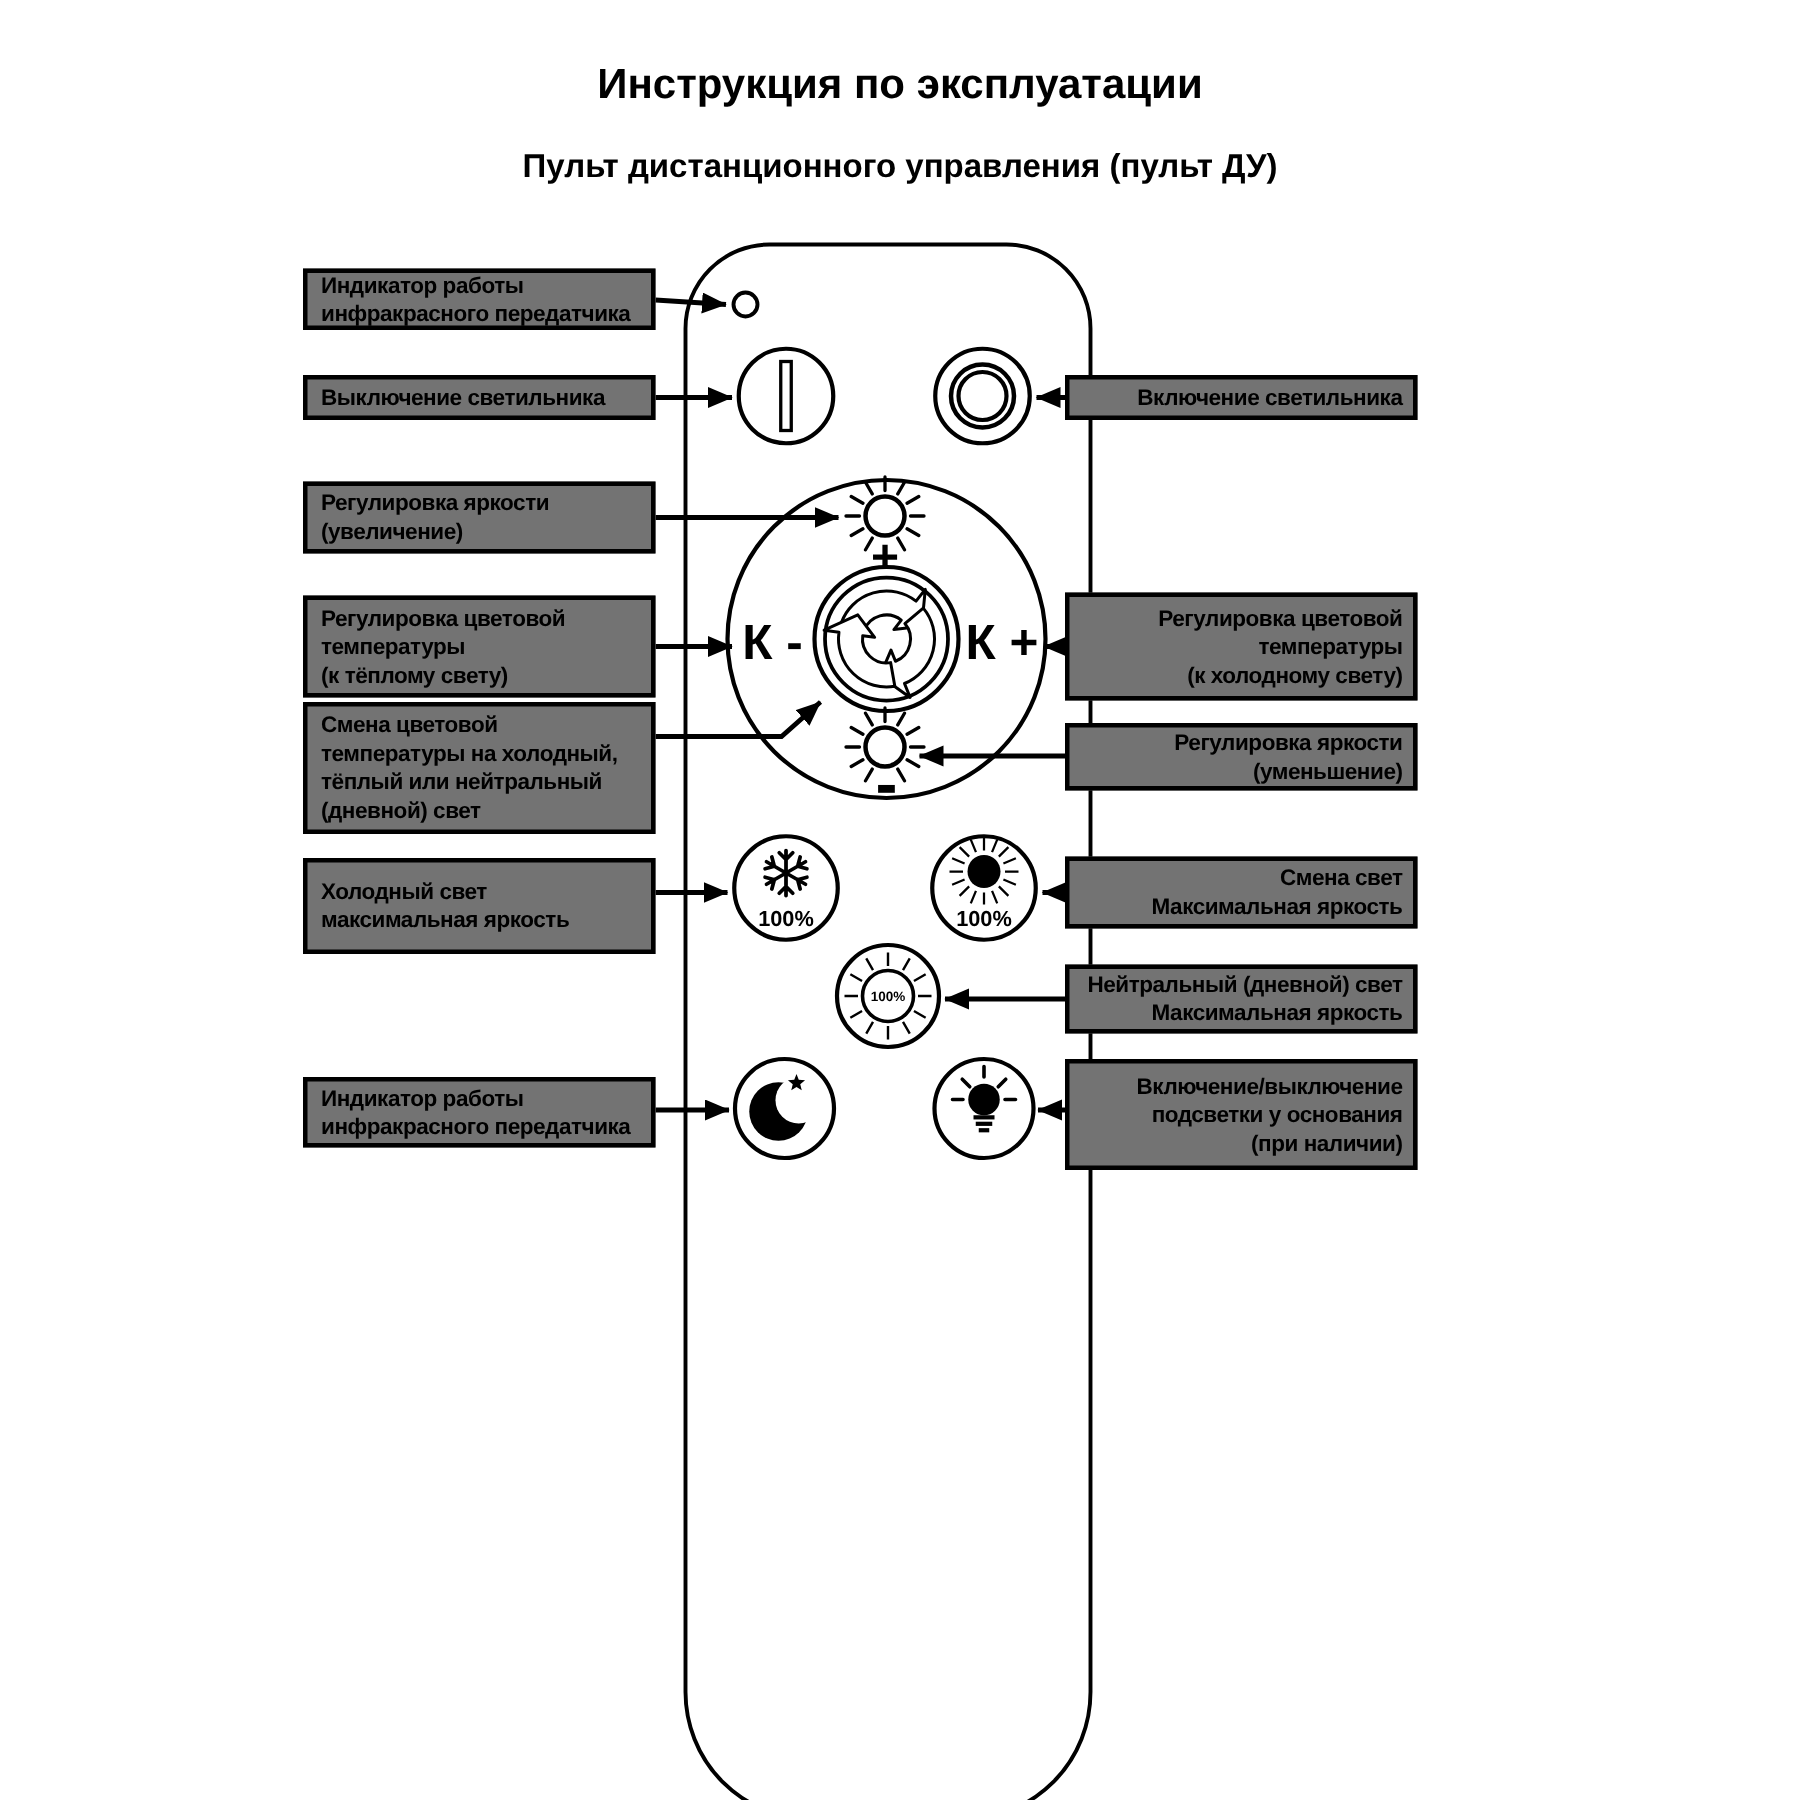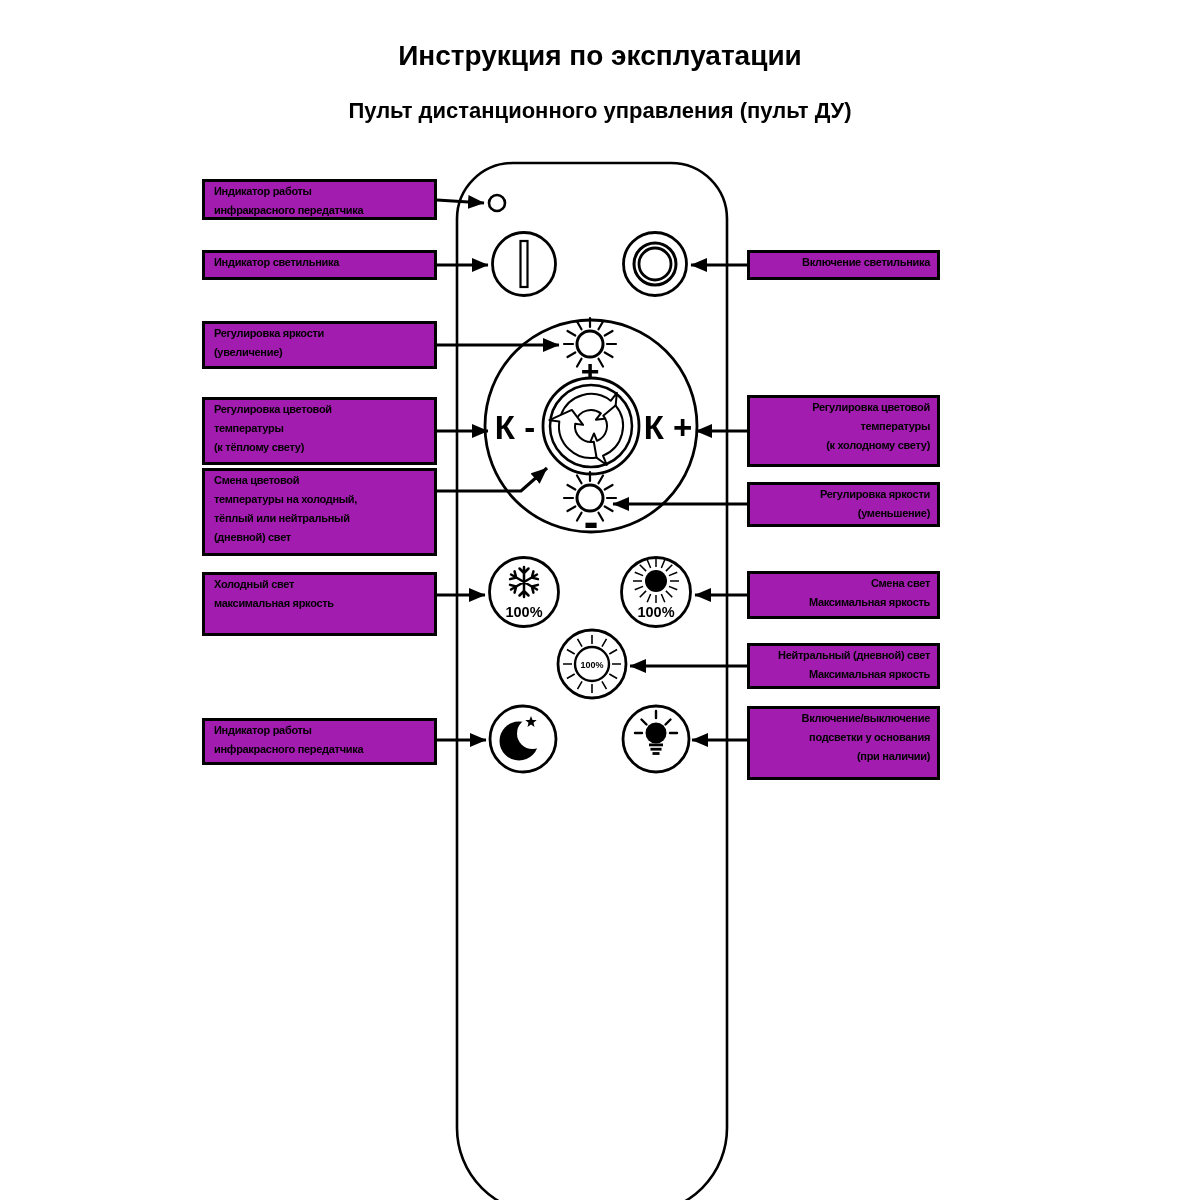--- a/index.html
+++ b/index.html
@@ -2,25 +2,25 @@
 <html><head>
 <meta charset="utf-8">
 <style>
   html,body{margin:0;padding:0;background:#ffffff;}
   .stage{position:relative;width:1200px;height:1200px;background:#fff;
          font-family:"Liberation Sans",sans-serif;color:#000;overflow:hidden;margin-top:27px;}
   .stage svg{position:absolute;left:0;top:0;z-index:1;}
   .hdr{position:absolute;left:0;width:1200px;text-align:center;font-weight:bold;z-index:2;}
   .hdr.title{top:13px;font-size:28px;line-height:32px;}
   .hdr.subtitle{top:72px;font-size:22px;line-height:24px;}
-  .box{position:absolute;z-index:2;box-sizing:border-box;border:3px solid #000;background:#a21caf;
-       display:flex;font-weight:bold;font-size:11px;letter-spacing:-0.3px;}
+  .box{position:absolute;z-index:2;box-sizing:border-box;border:3px solid #000;background:#737373;
+       display:flex;align-items:center;font-weight:bold;font-size:15px;letter-spacing:-0.3px;}
   .box span{white-space:pre;line-height:19px;width:100%;}
   .box.left{left:202px;width:235px;padding:0 4px 0 9px;text-align:left;}
-  .box.right{left:747px;width:193px;padding:0 7px 0 4px;text-align:right;}
+  .box.right{left:710px;width:235px;padding:0 7px 0 4px;text-align:right;}
   .svgtxt{font-family:"Liberation Sans",sans-serif;font-weight:bold;fill:#000;}
 </style>
 </head>
 <body>
 
 <div class="stage">
 
   <div class="hdr title">Инструкция по эксплуатации</div>
   <div class="hdr subtitle">Пульт дистанционного управления (пульт ДУ)</div>
 
@@ -142,21 +142,21 @@
       <path d="M747,639 L630,639" marker-end="url(#ah)"></path>
       <path d="M747,713 L692,713" marker-end="url(#ah)"></path>
     </g>
   </svg>
 
   <div class="box left" style="top:152px;height:41px;">
     <span>Индикатор работы
 инфракрасного передатчика</span>
     </div>
   <div class="box left" style="top:223px;height:30px;">
-    <span>Индикатор светильника</span>
+    <span>Выключение светильника</span>
     </div>
   <div class="box left" style="top:294px;height:48px;">
     <span>Регулировка яркости
 (увеличение)</span>
     </div>
   <div class="box left" style="top:370px;height:68px;">
     <span>Регулировка цветовой
 температуры
 (к тёплому свету)</span>
     </div>

